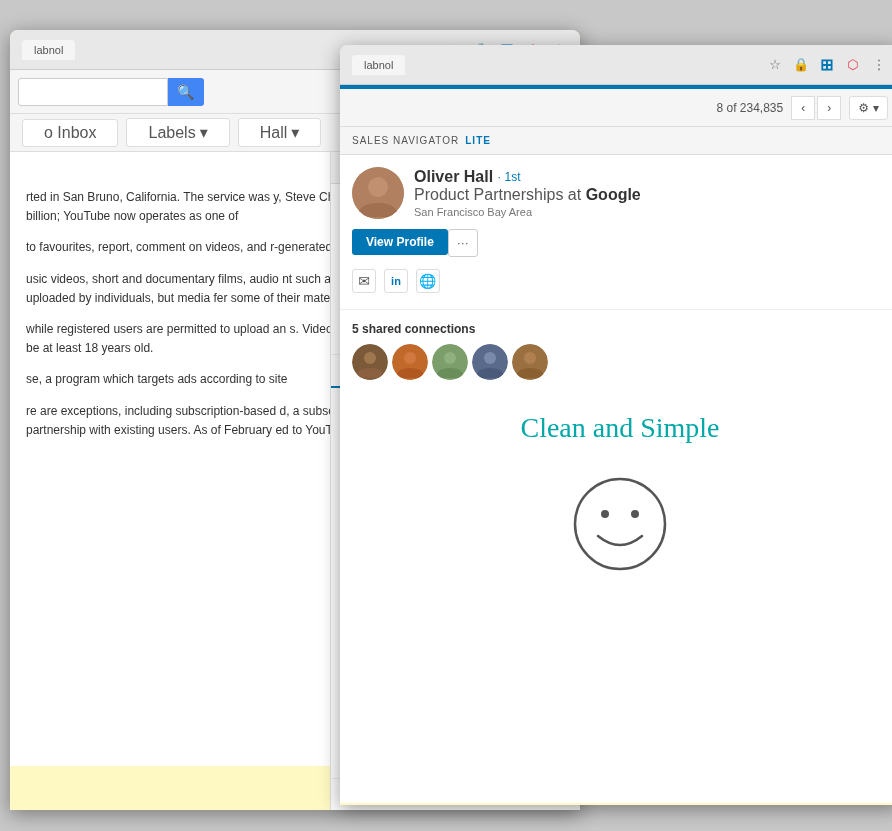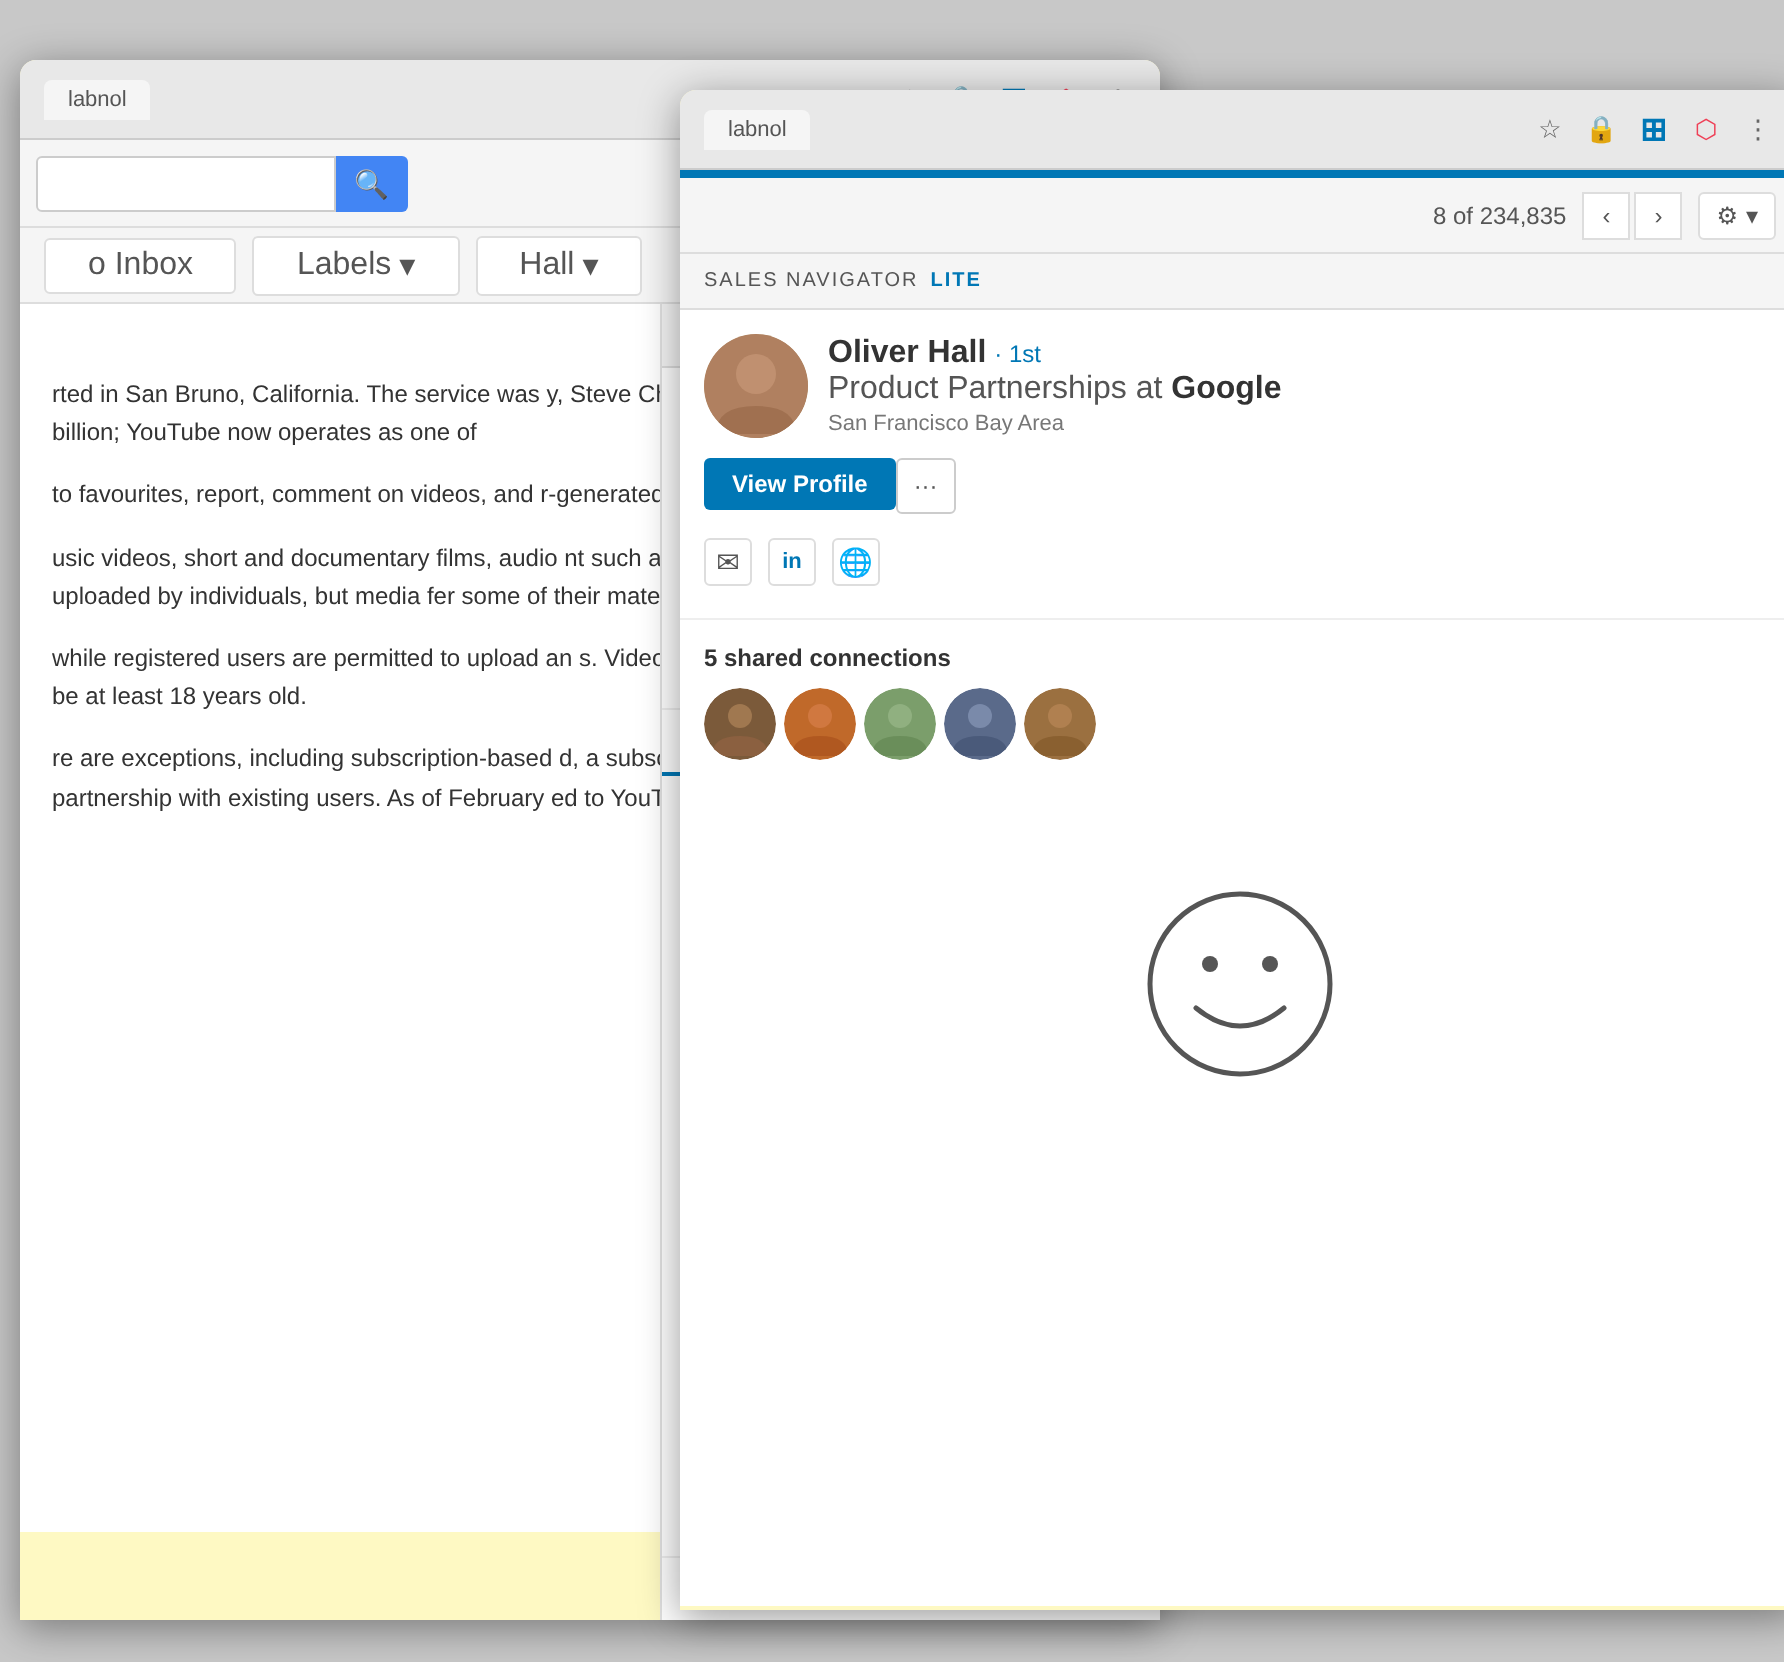--- a/index.html
+++ b/index.html
@@ -570,20 +570,21 @@
         <span class="email-time">23:30 (28 minutes ago)</span>
         <span style="font-size:14px; color:#ccc; cursor:pointer;">☆</span>
         <span style="font-size:14px; color:#555; cursor:pointer;">↩</span>
         <span style="font-size:14px; color:#555; cursor:pointer;">▾</span>
       </div>
       <div class="email-body">
         <p>rted in San Bruno, California. The service was y, Steve Chen, and Jawed Karim—in February $1.65 billion; YouTube now operates as one of</p>
         <p>to favourites, report, comment on videos, and r-generated and corporate media videos.</p>
         <p>usic videos, short and documentary films, audio nt such as video blogging, short original videos, e is uploaded by individuals, but media fer some of their material via YouTube as part of</p>
         <p>while registered users are permitted to upload an s. Videos deemed potentially inappropriate are to be at least 18 years old.</p>
+        <p>se, a program which targets ads according to site</p>
         <p>re are exceptions, including subscription-based d, a subscription service offering ad-free access to partnership with existing users. As of February ed to YouTube each minute, and one billion hours</p>
       </div>
     </div>
 
     <div class="sales-nav-panel">
 
       <div class="sales-nav-header">
         <span style="cursor:pointer; color:#777; font-size:13px;">🖨</span>
         <span style="cursor:pointer; color:#777; font-size:13px;">🖼</span>
         <span class="sales-nav-title">SALES NAVIGATOR</span>
@@ -804,20 +805,21 @@
           <svg width="36" height="36" viewBox="0 0 36 36">
               <circle cx="18" cy="18" r="18" fill="#9b7040"></circle>
               <circle cx="18" cy="14" r="6" fill="#b08050"></circle>
               <path d="M4 34 Q4 24 18 24 Q32 24 32 34" fill="#8a6030"></path>
             </svg>
         </div>
       </div>
     </div>
 
     <div style="padding:20px 20px; text-align:center;">
+      <div class="clean-label">Clean and Simple</div>
       <div style="margin-top:30px;">
         <svg width="100" height="100" viewBox="0 0 100 100">
           <circle cx="50" cy="50" r="45" fill="none" stroke="#555" stroke-width="2.5"></circle>
           <circle cx="35" cy="40" r="4" fill="#555"></circle>
           <circle cx="65" cy="40" r="4" fill="#555"></circle>
           <path d="M28 62 Q50 80 72 62" fill="none" stroke="#555" stroke-width="2.5" stroke-linecap="round"></path>
         </svg>
       </div>
     </div>
   </div>

